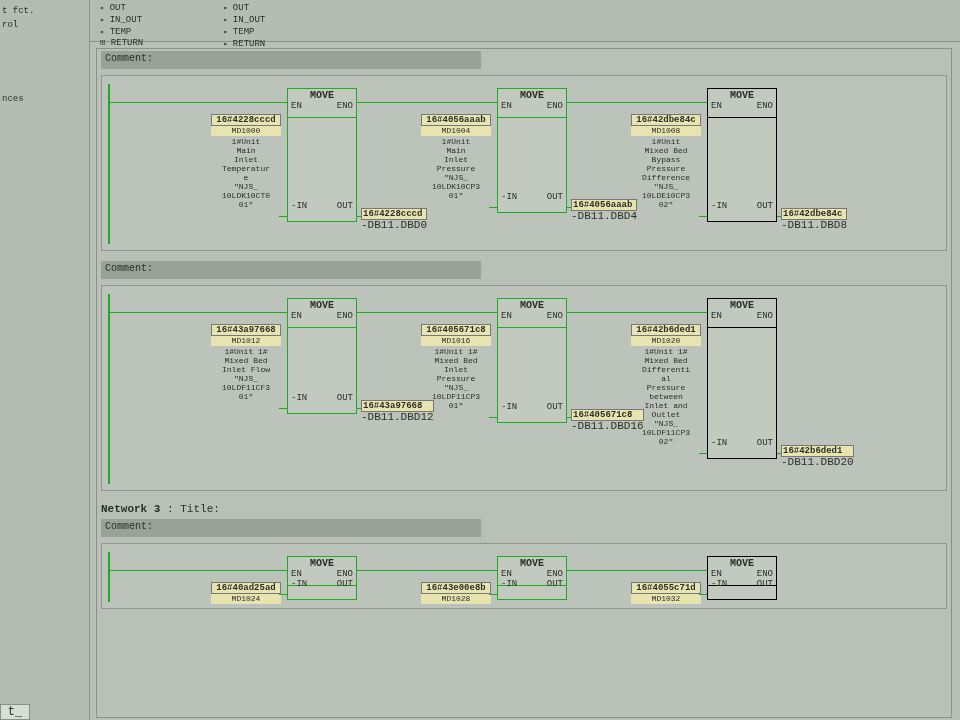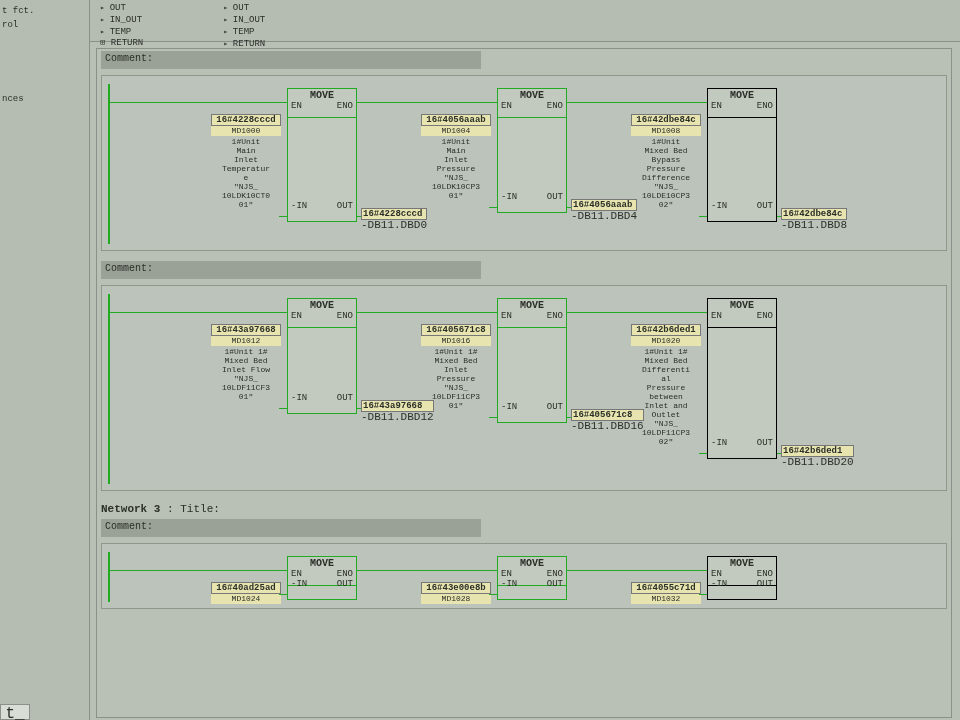--- a/index.html
+++ b/index.html
@@ -150,21 +150,21 @@
     padding: 0 1px;
     white-space: nowrap;
   }
   .outtag .addr { font-size: 11px; white-space: nowrap; }
   .bottom-tab {
     position: absolute;
     left: 0; bottom: 0;
     width: 30px; height: 16px;
     background: #d8ddd5;
     border: 1px solid #8a918a;
-    font-size: 16px;
+    font-size: 12px;
     text-align: center;
   }
 </style>
 </head>
 <body>
 
 <div class="left-sidebar">
   <div></div>
   <div></div>
   <div>t fct.</div>

